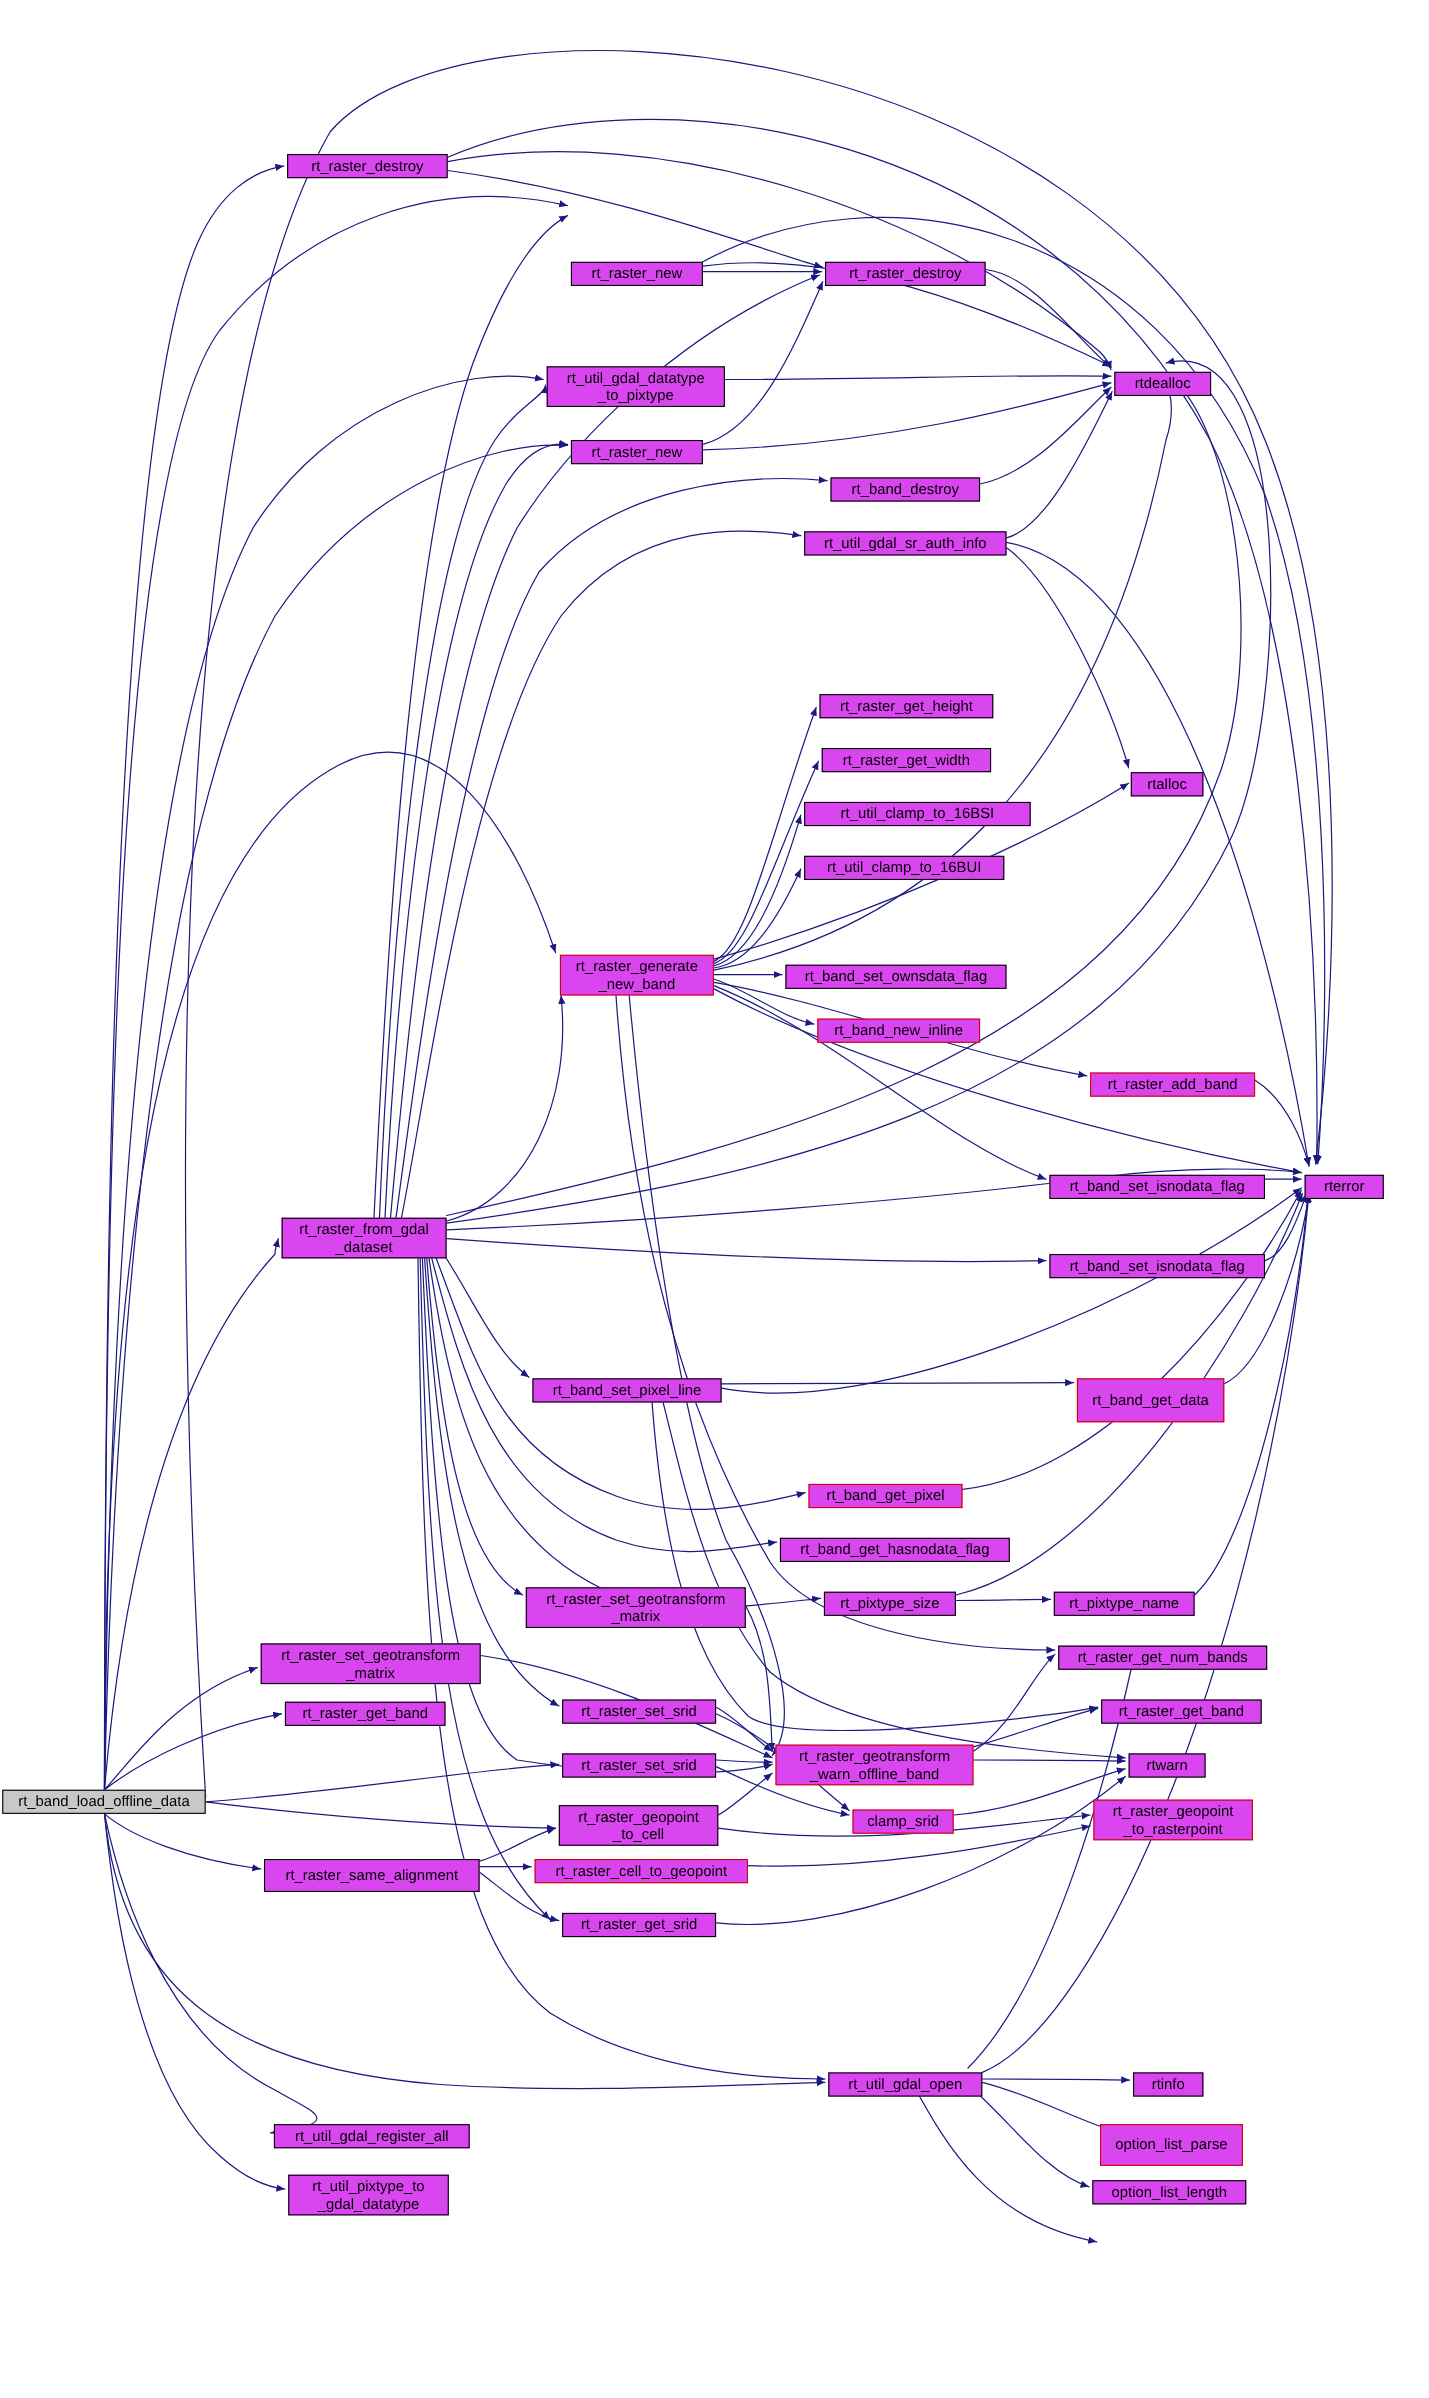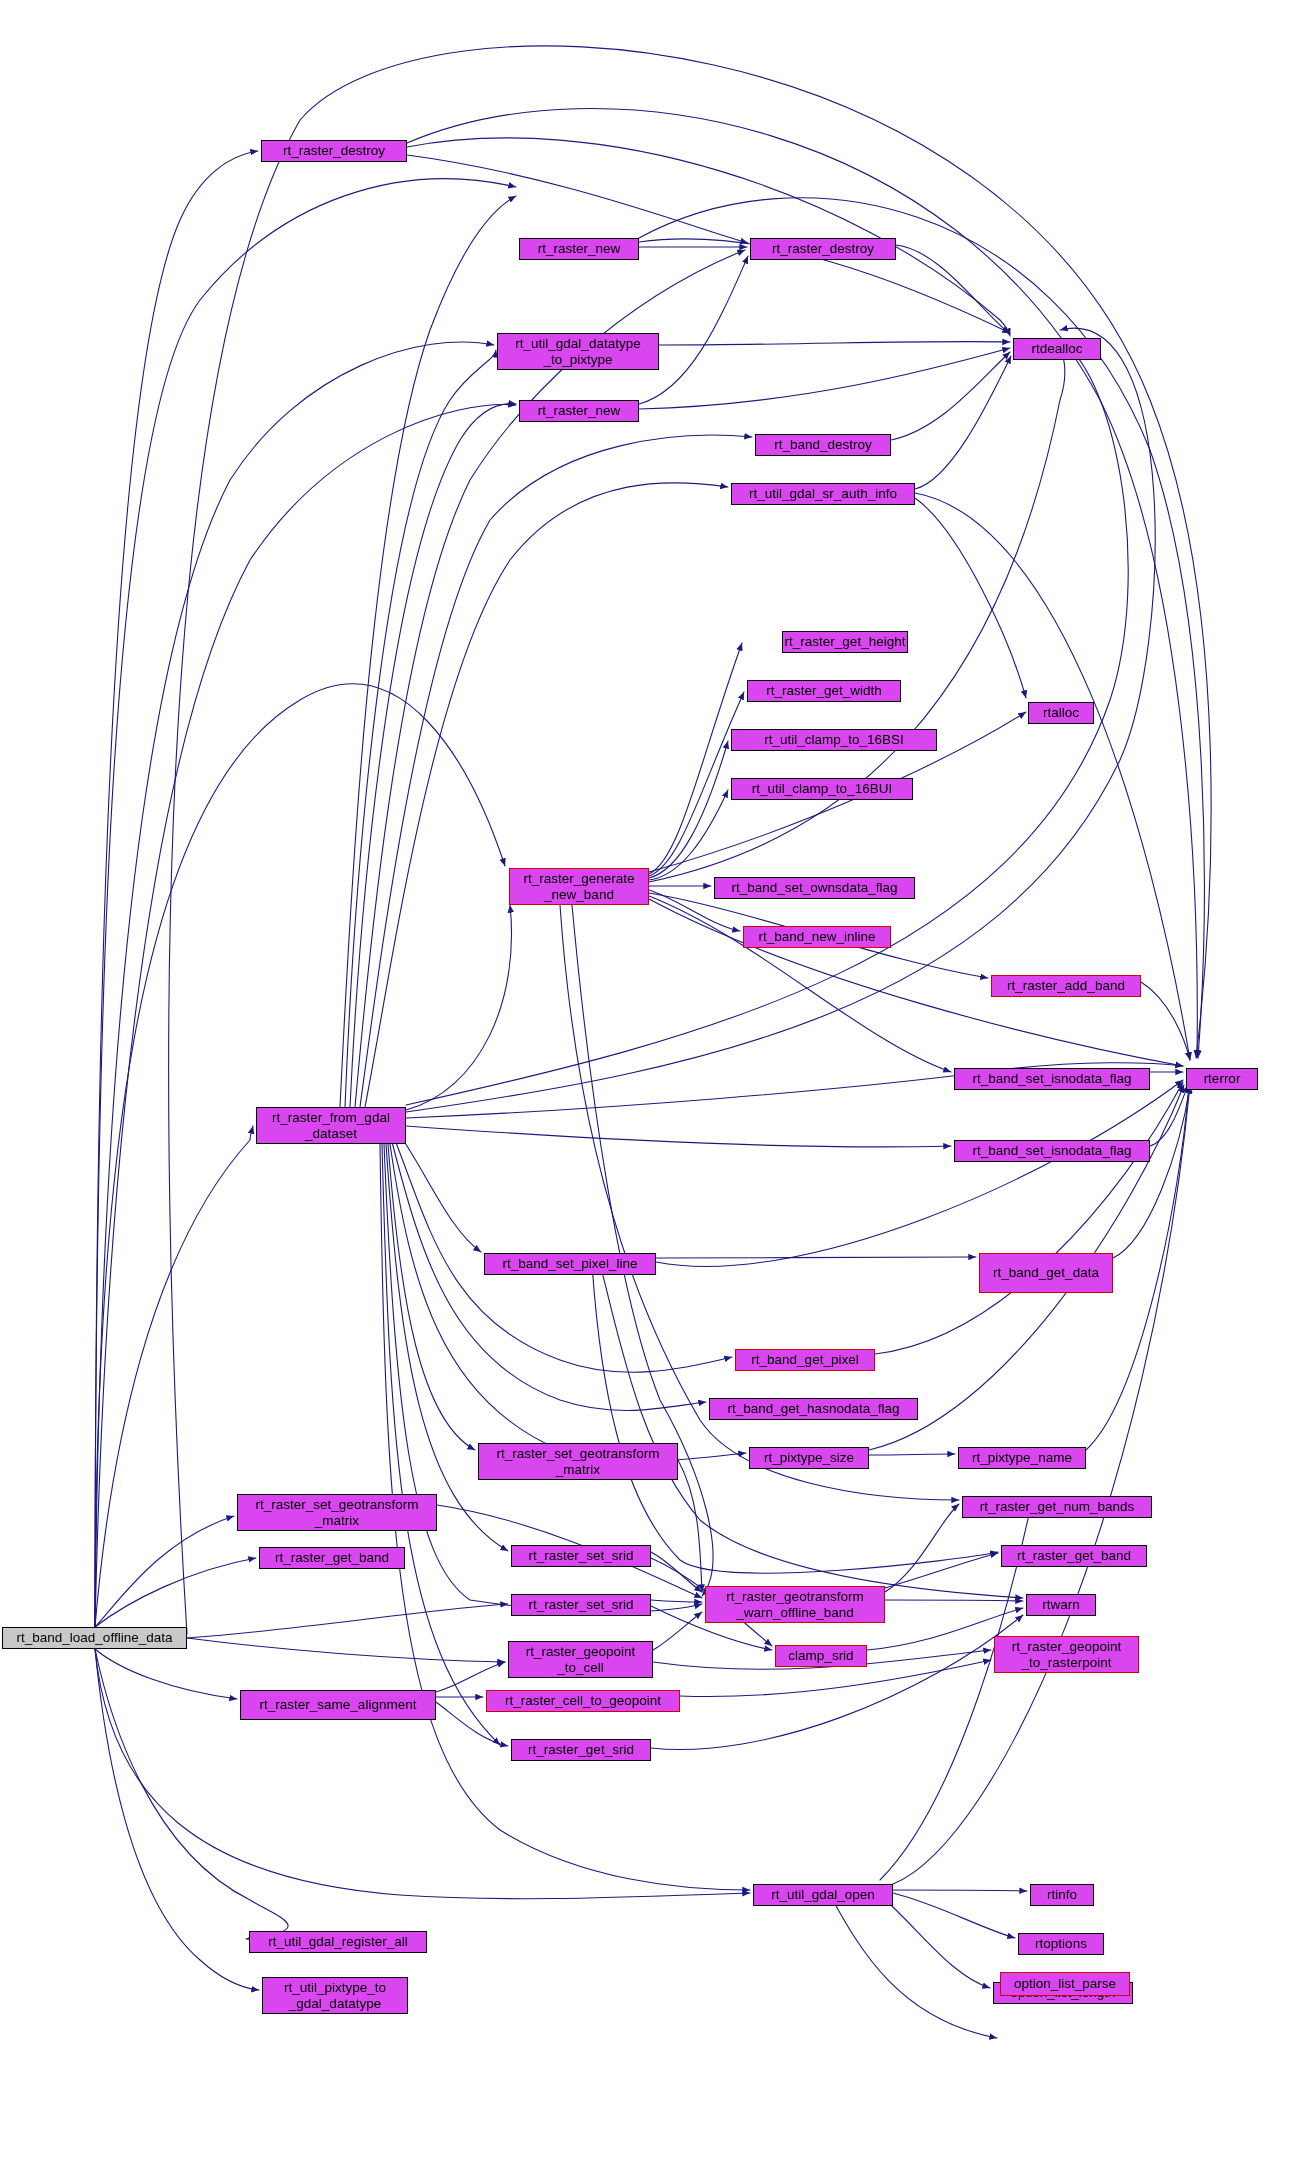--- a/index.html
+++ b/index.html
@@ -166,21 +166,21 @@
   <div class="node cur" style="left:2px;top:1627px;width:185px;height:22px;">rt_band_load_offline_data</div>
   <div class="node" style="left:261px;top:140px;width:146px;height:22px;">rt_raster_destroy</div>
   <div class="node" style="left:519px;top:238px;width:120px;height:22px;">rt_raster_new</div>
   <div class="node" style="left:750px;top:238px;width:146px;height:22px;">rt_raster_destroy</div>
   <div class="node" style="left:1013px;top:338px;width:88px;height:22px;">rtdealloc</div>
   <div class="node" style="left:497px;top:333px;width:162px;height:37px;">rt_util_gdal_datatype
 _to_pixtype</div>
   <div class="node" style="left:519px;top:400px;width:120px;height:22px;">rt_raster_new</div>
   <div class="node" style="left:755px;top:434px;width:136px;height:22px;">rt_band_destroy</div>
   <div class="node" style="left:731px;top:483px;width:184px;height:22px;">rt_util_gdal_sr_auth_info</div>
-  <div class="node" style="left:782px;top:631px;width:126px;height:22px;">rt_raster_get_height</div>
+  <div class="node" style="left:745px;top:631px;width:158px;height:22px;">rt_raster_get_height</div>
   <div class="node" style="left:747px;top:680px;width:154px;height:22px;">rt_raster_get_width</div>
   <div class="node" style="left:731px;top:729px;width:206px;height:22px;">rt_util_clamp_to_16BSI</div>
   <div class="node" style="left:731px;top:778px;width:182px;height:22px;">rt_util_clamp_to_16BUI</div>
   <div class="node" style="left:1028px;top:702px;width:66px;height:22px;">rtalloc</div>
   <div class="node red" style="left:509px;top:868px;width:140px;height:37px;">rt_raster_generate
 _new_band</div>
   <div class="node" style="left:714px;top:877px;width:201px;height:22px;">rt_band_set_ownsdata_flag</div>
   <div class="node red" style="left:743px;top:926px;width:148px;height:22px;">rt_band_new_inline</div>
   <div class="node red" style="left:991px;top:975px;width:150px;height:22px;">rt_raster_add_band</div>
   <div class="node" style="left:954px;top:1068px;width:196px;height:22px;">rt_band_set_isnodata_flag</div>
@@ -211,17 +211,17 @@
   <div class="node red" style="left:775px;top:1645px;width:92px;height:22px;">clamp_srid</div>
   <div class="node red" style="left:994px;top:1636px;width:145px;height:37px;">rt_raster_geopoint
 _to_rasterpoint</div>
   <div class="node" style="left:240px;top:1690px;width:196px;height:30px;">rt_raster_same_alignment</div>
   <div class="node red" style="left:486px;top:1690px;width:194px;height:22px;">rt_raster_cell_to_geopoint</div>
   <div class="node" style="left:511px;top:1739px;width:140px;height:22px;">rt_raster_get_srid</div>
   <div class="node" style="left:753px;top:1884px;width:140px;height:22px;">rt_util_gdal_open</div>
   <div class="node" style="left:1030px;top:1884px;width:64px;height:22px;">rtinfo</div>
   <div class="node" style="left:1018px;top:1933px;width:86px;height:22px;">rtoptions</div>
   <div class="node" style="left:993px;top:1982px;width:140px;height:22px;">option_list_length</div>
-  <div class="node red" style="left:1000px;top:1972px;width:130px;height:24px;">option_list_parse</div>
+  <div class="node red" style="left:1000px;top:1931px;width:130px;height:38px;">option_list_parse</div>
   <div class="node" style="left:249px;top:1931px;width:178px;height:22px;">rt_util_gdal_register_all</div>
   <div class="node" style="left:262px;top:1977px;width:146px;height:37px;">rt_util_pixtype_to
 _gdal_datatype</div>
 </div>
 
 </body></html>

